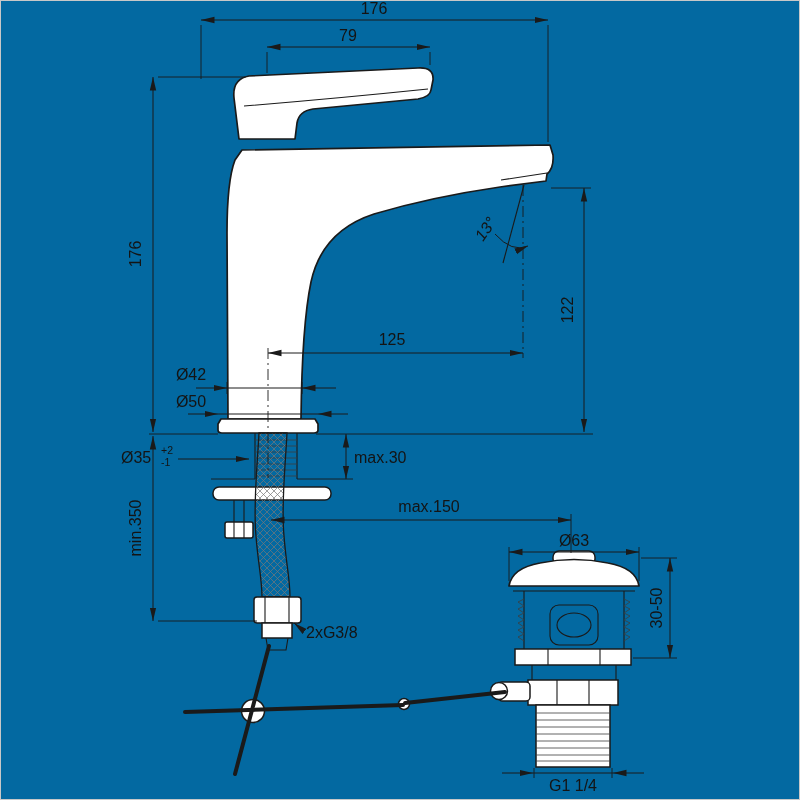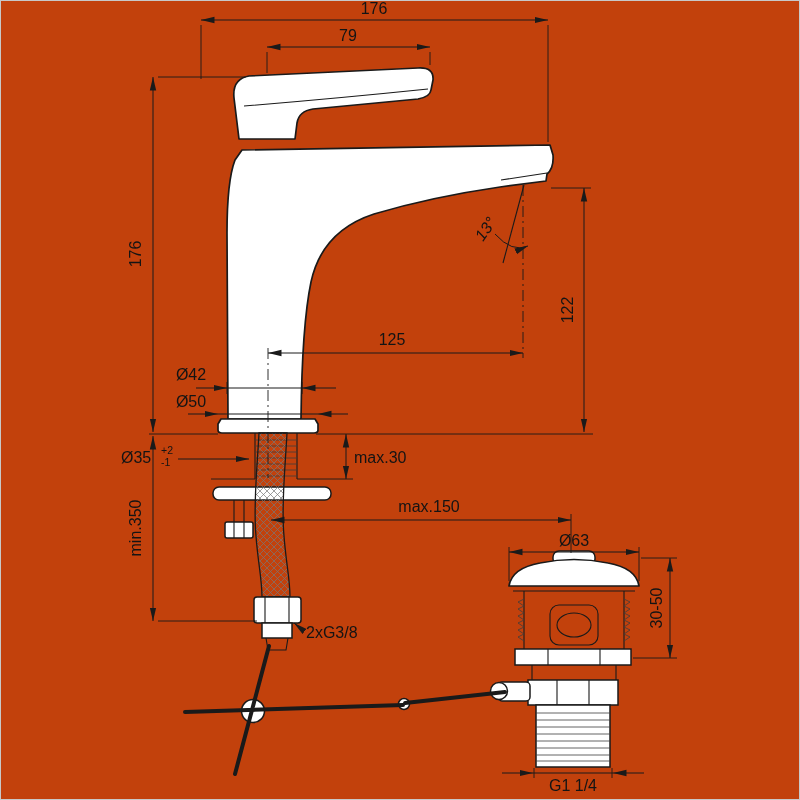--- a/index.html
+++ b/index.html
@@ -1,17 +1,17 @@
 <!DOCTYPE html>
 <html><head>
 <meta charset="utf-8">
 <style>
   html,body { margin:0; padding:0; background:#ffffff; }
   .page {
-    width:800px; height:800px; background:#c2410c; position:relative;
+    width:800px; height:800px; background:#0369a1; position:relative;
     box-sizing:border-box; border:1px solid #c8c8c8; overflow:hidden;
     font-family:"Liberation Sans","DejaVu Sans",sans-serif;
   }
   svg { display:block; }
   
   .o  { fill:#ffffff; stroke:#1a1a1a; stroke-width:1.7; stroke-linejoin:round; }
   .t  { fill:none; stroke:#1a1a1a; stroke-width:1.1; }
   .ft { fill:none; stroke:#3c3c3c; stroke-width:0.8; }
   .d  { fill:none; stroke:#1a1a1a; stroke-width:1; }
   .e  { fill:none; stroke:#1a1a1a; stroke-width:0.9; }

